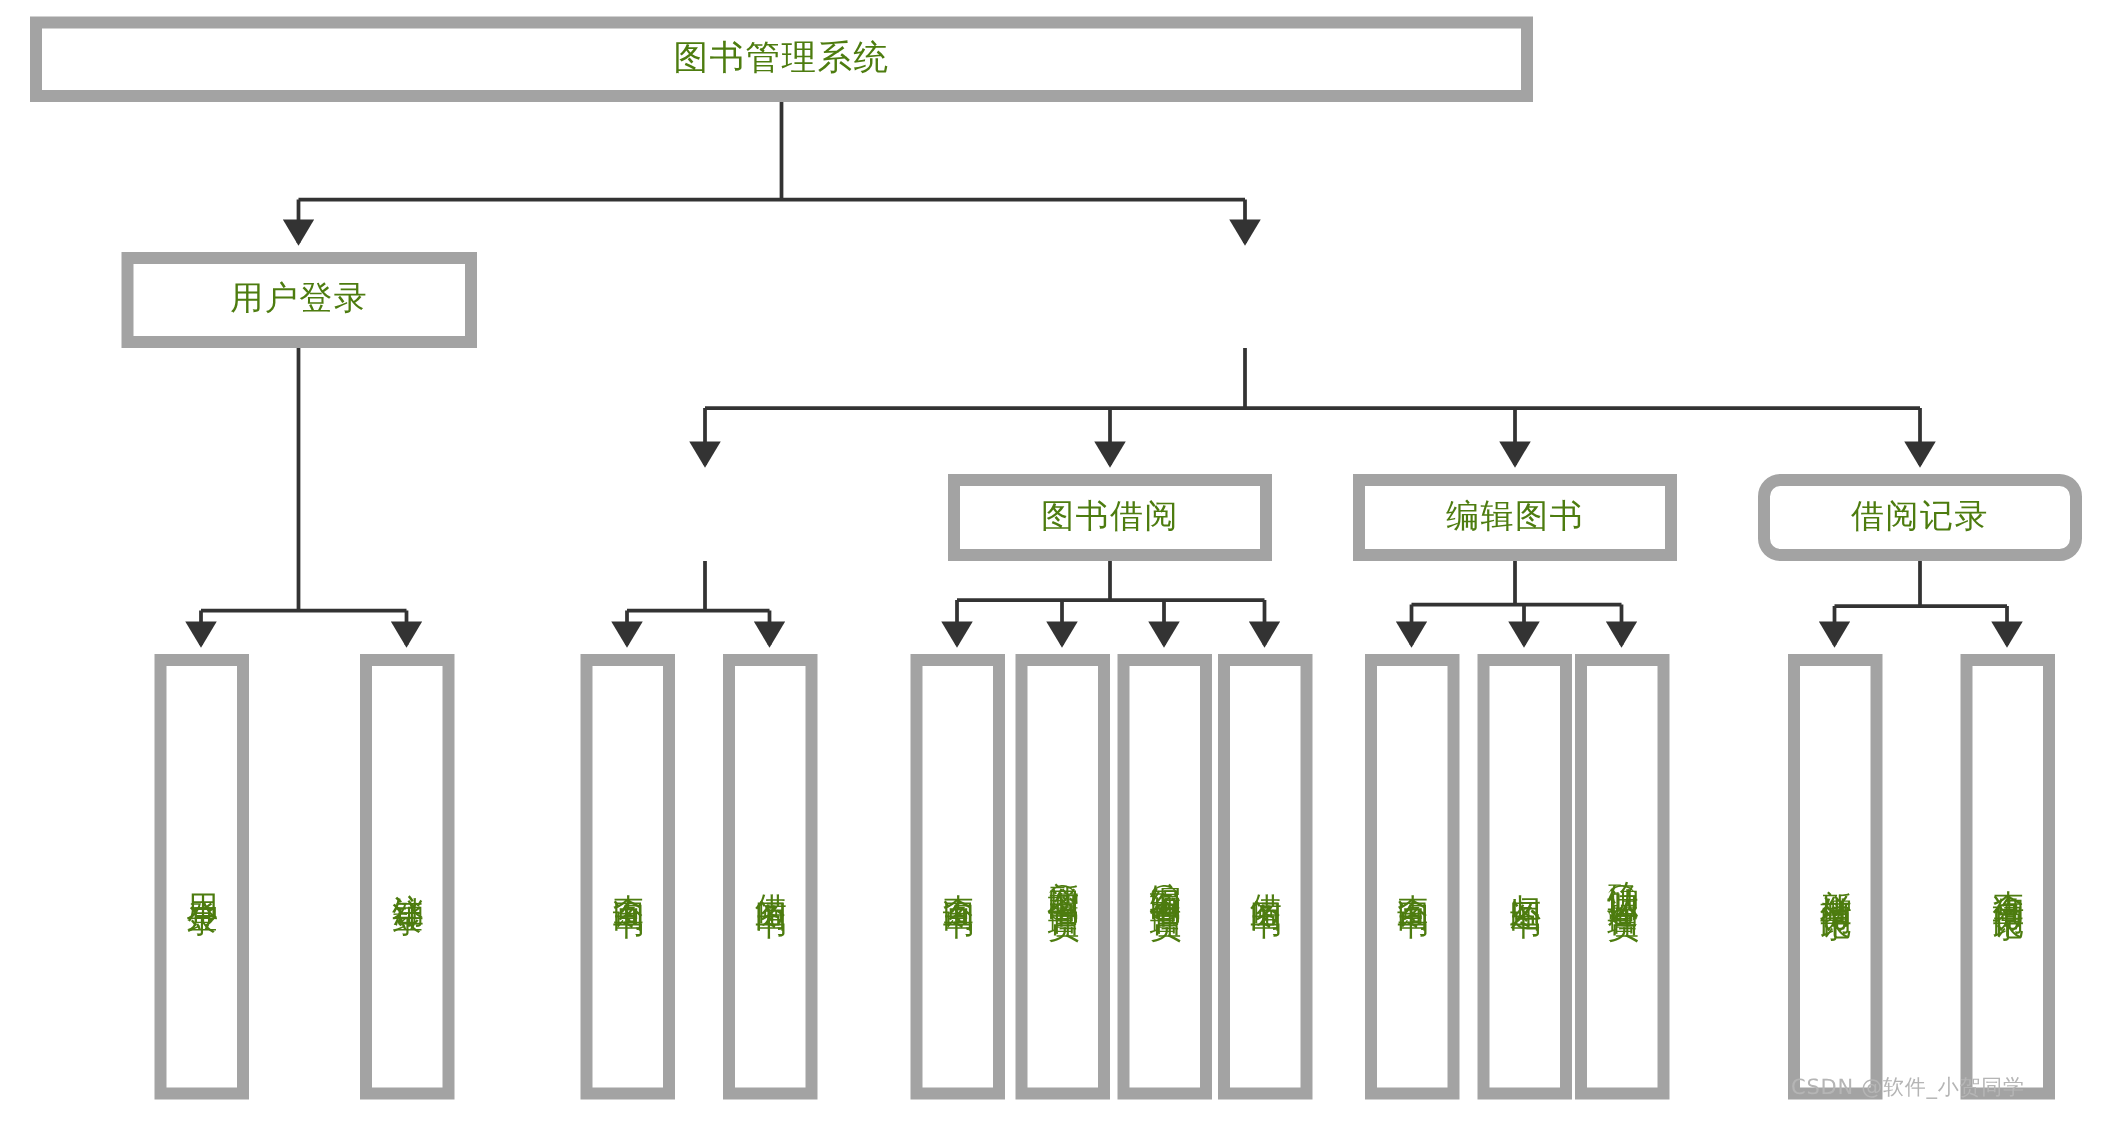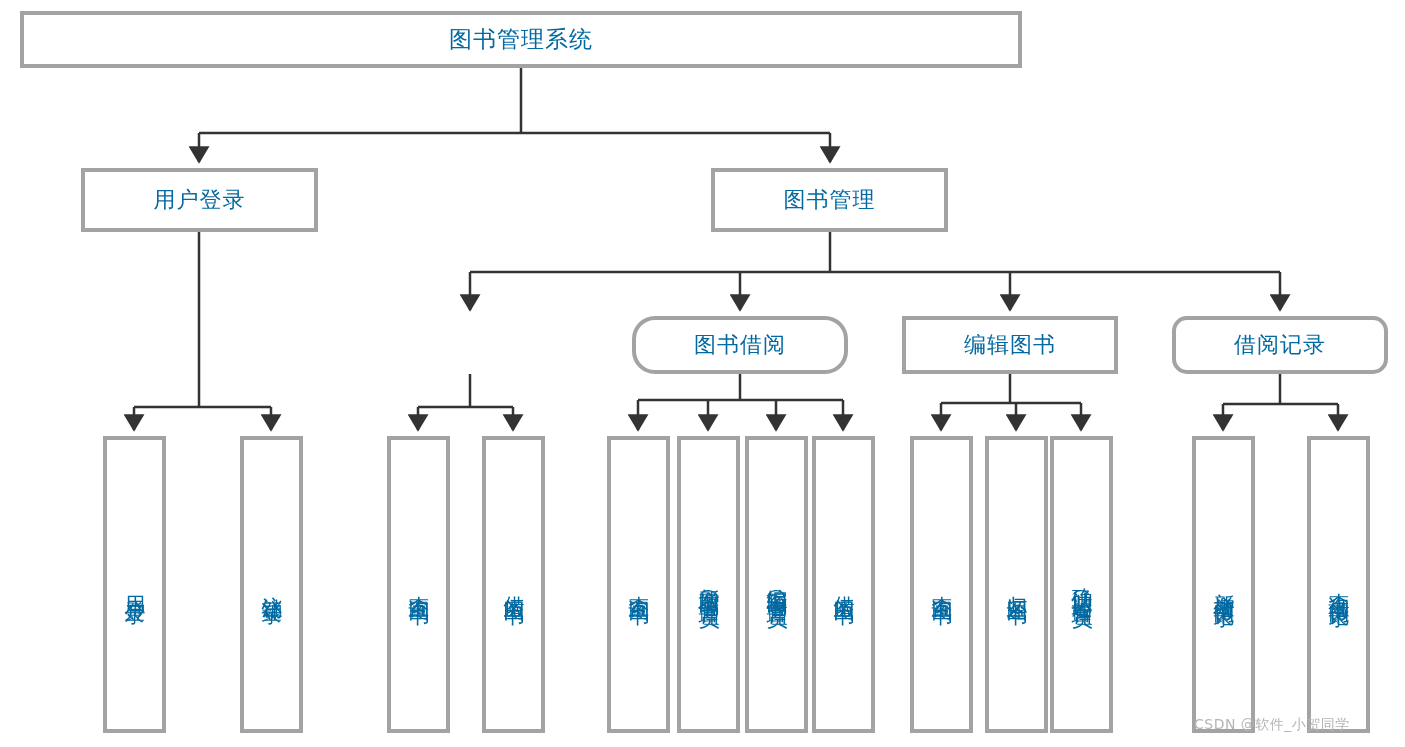--- a/index.html
+++ b/index.html
@@ -22,26 +22,26 @@
     position: absolute;
     left: 0;
     top: 0;
     width: 1405px;
     height: 747px;
     pointer-events: none;
   }
   .node {
     position: absolute;
     box-sizing: border-box;
-    border: 4px solid #a3a3a3;
+    border: 8px solid #a3a3a3;
     background: #ffffff;
     display: flex;
     align-items: center;
     justify-content: center;
-    color: #0369a1;
+    color: #4d7c0f;
     z-index: 2;
   }
   .node.horiz {
     font-size: 22px;
     letter-spacing: 1px;
     line-height: 1.1;
   }
   .node.root {
     font-size: 23px;
   }
@@ -126,25 +126,22 @@
     </g>
   </svg>
 
   <div class="node horiz root" id="node-root" style="left: 20px; top: 11px; width: 1002px; height: 57px;">
     <span>图书管理系统</span>
   </div>
 
   <div class="node horiz" id="node-l2-0" style="left: 81px; top: 168px; width: 237px; height: 64px;">
     <span>用户登录</span>
   </div>
-  <div class="node horiz" id="node-l2-1" style="left: 711px; top: 168px; width: 237px; height: 64px;">
-    <span>图书管理</span>
-  </div>
 
-  <div class="node horiz" id="node-l3-1" style="left: 632px; top: 316px; width: 216px; height: 58px; border-radius: 23px;">
+  <div class="node horiz" id="node-l3-1" style="left: 632px; top: 316px; width: 216px; height: 58px;">
     <span>图书借阅</span>
   </div>
   <div class="node horiz" id="node-l3-2" style="left: 902px; top: 316px; width: 216px; height: 58px;">
     <span>编辑图书</span>
   </div>
   <div class="node horiz" id="node-l3-3" style="left: 1172px; top: 316px; width: 216px; height: 58px; border-radius: 15px;">
     <span>借阅记录</span>
   </div>
 
   <div class="node vert" id="node-leaf-0" style="left: 103px; top: 436px; width: 63px; height: 297px;">

